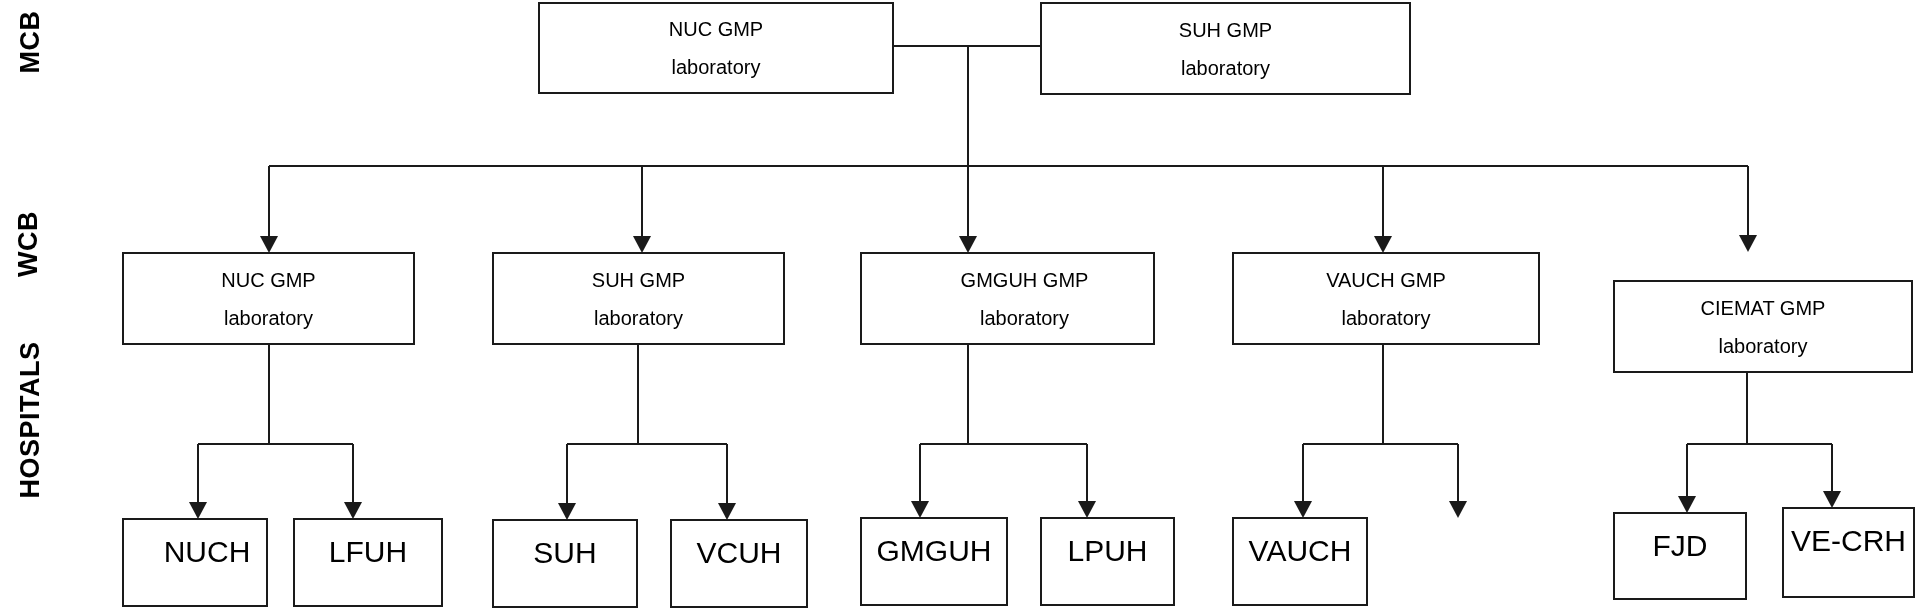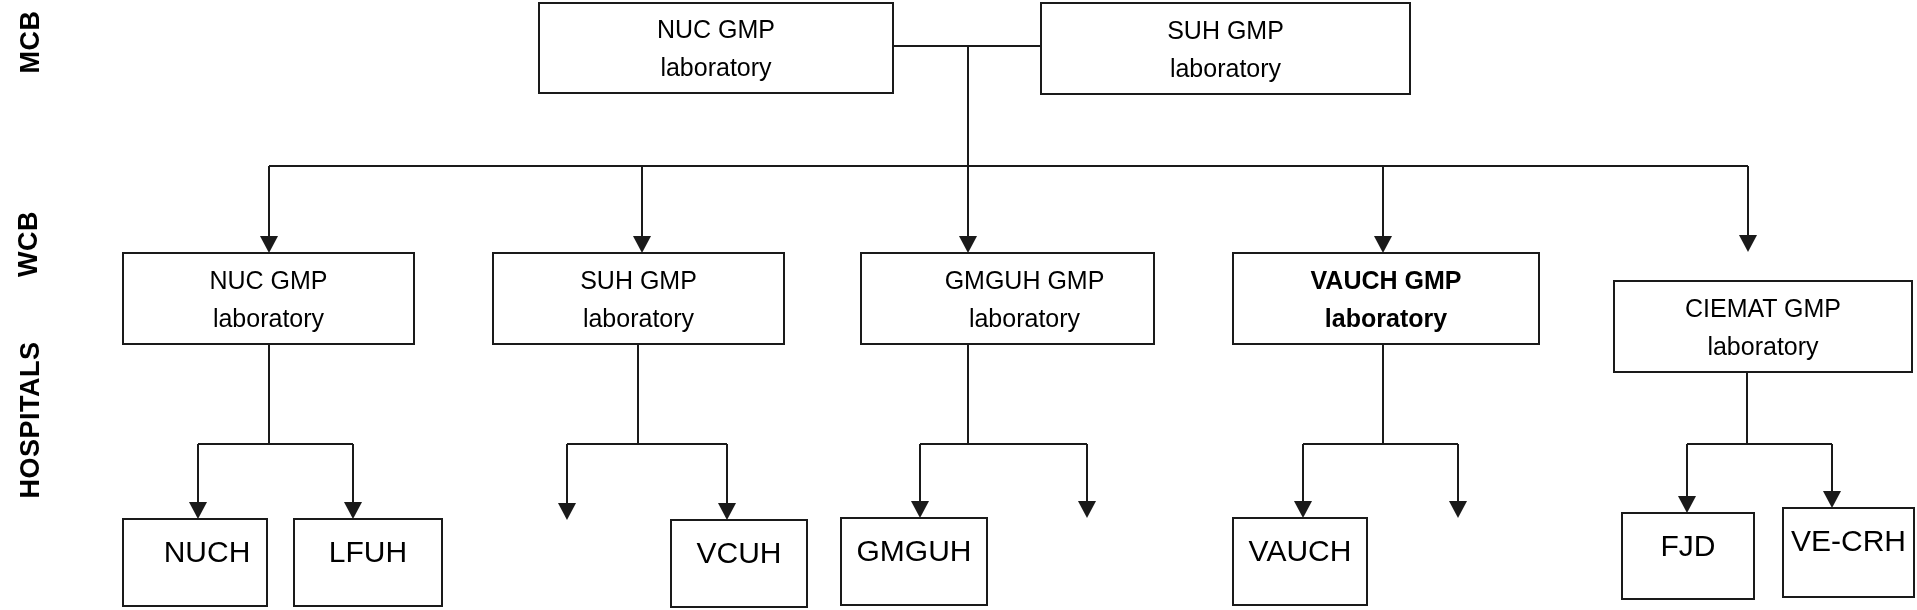--- a/index.html
+++ b/index.html
@@ -35,21 +35,21 @@
   .node {
     position: absolute;
     box-sizing: border-box;
     border: 2px solid #1a1a1a;
     background: #ffffff;
     display: flex;
     justify-content: center;
     align-items: center;
     text-align: center;
     white-space: pre-line;
-    font-size: 25px;
+    font-size: 20px;
     line-height: 38px;
   }
   .hosp {
     align-items: flex-start;
     padding-top: 14px;
     font-size: 30px;
     line-height: 36px;
   }
   .side-label {
     position: absolute;
@@ -59,32 +59,32 @@
     transform: translate(-50%, -50%) rotate(-90deg);
     white-space: nowrap;
   }
   
   .n-m0 { left: 538px;  top: 2px;   width: 356px; height: 92px; }
   .n-m1 { left: 1040px; top: 2px;   width: 371px; height: 93px; }
   
   .n-w0 { left: 122px;  top: 252px; width: 293px; height: 93px; }
   .n-w1 { left: 492px;  top: 252px; width: 293px; height: 93px; }
   .n-w2 { left: 860px;  top: 252px; width: 295px; height: 93px; padding-left: 34px; }
-  .n-w3 { left: 1232px; top: 252px; width: 308px; height: 93px; font-weight: bold; }
+  .n-w3 { left: 1232px; top: 252px; width: 308px; height: 93px; }
   .n-w4 { left: 1613px; top: 252px; width: 300px; height: 93px; margin-top: 28px; }
   
   .n-h0 { left: 122px;  top: 518px; width: 146px; height: 89px; padding-left: 24px; }
   .n-h1 { left: 293px;  top: 518px; width: 150px; height: 89px; }
   .n-h2 { left: 492px;  top: 519px; width: 146px; height: 89px; }
   .n-h3 { left: 670px;  top: 519px; width: 138px; height: 89px; }
-  .n-h4 { left: 840px;  top: 517px; width: 148px; height: 89px; }
+  .n-h4 { left: 860px;  top: 517px; width: 148px; height: 89px; }
   .n-h5 { left: 1040px; top: 517px; width: 135px; height: 89px; }
   .n-h6 { left: 1232px; top: 517px; width: 136px; height: 89px; }
   .n-h7 { left: 1393px; top: 517px; width: 135px; height: 89px; }
-  .n-h8 { left: 1613px; top: 512px; width: 134px; height: 88px; margin-left: 8px; }
+  .n-h8 { left: 1613px; top: 512px; width: 134px; height: 88px; }
   .n-h9 { left: 1782px; top: 507px; width: 133px; height: 91px; }
   
   .lbl-mcb       { left: 30px; top: 42px;  }
   .lbl-wcb       { left: 28px; top: 244px; }
   .lbl-hospitals { left: 30px; top: 420px; }
 </style>
 </head>
 <body>
 
 <div class="canvas">
@@ -167,19 +167,21 @@
 laboratory</div>
   <div class="node n-w2">GMGUH GMP
 laboratory</div>
   <div class="node n-w3">VAUCH GMP
 laboratory</div>
   <div class="node n-w4">CIEMAT GMP
 laboratory</div>
 
   <div class="node hosp n-h0">NUCH</div>
   <div class="node hosp n-h1">LFUH</div>
+  <div class="node hosp n-h2">SUH</div>
   <div class="node hosp n-h3">VCUH</div>
   <div class="node hosp n-h4">GMGUH</div>
+  <div class="node hosp n-h5">LPUH</div>
   <div class="node hosp n-h6">VAUCH</div>
   <div class="node hosp n-h8">FJD</div>
   <div class="node hosp n-h9">VE-CRH</div>
 
 </div>
 
 </body></html>

